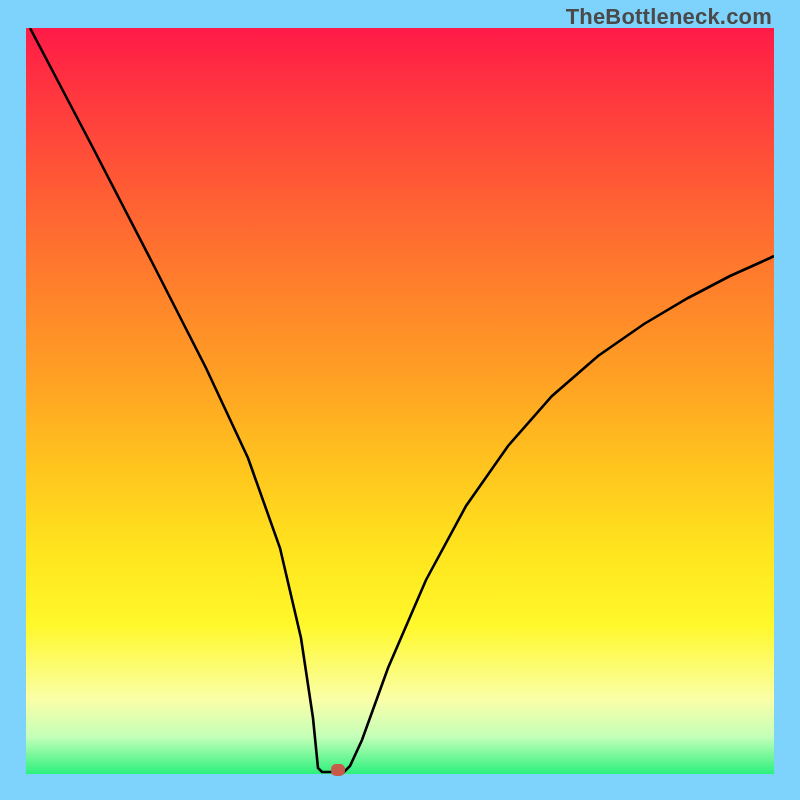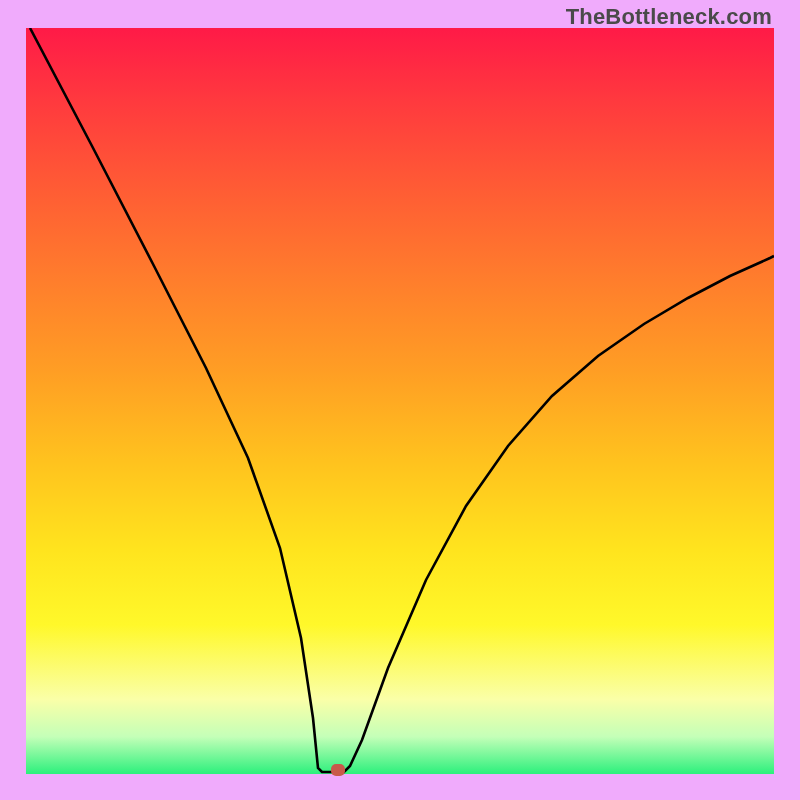--- a/index.html
+++ b/index.html
@@ -1,21 +1,21 @@
 <!DOCTYPE html>
 <html><head>
 <meta charset="utf-8">
 <style>
   * { margin: 0; padding: 0; box-sizing: border-box; }
   html, body { width: 800px; height: 800px; overflow: hidden; background: #000; }
   .frame {
     position: absolute;
     left: 0; top: 0;
     width: 800px; height: 800px;
-    background: #f0abfc;
+    background: #7dd3fc;
   }
   .plot-area {
     position: absolute;
     left: 26px;
     top: 28px;
     width: 748px;
     height: 746px;
     background: linear-gradient(to bottom,
       #ff1a47 0%,
       #ff3a3e 10%,

